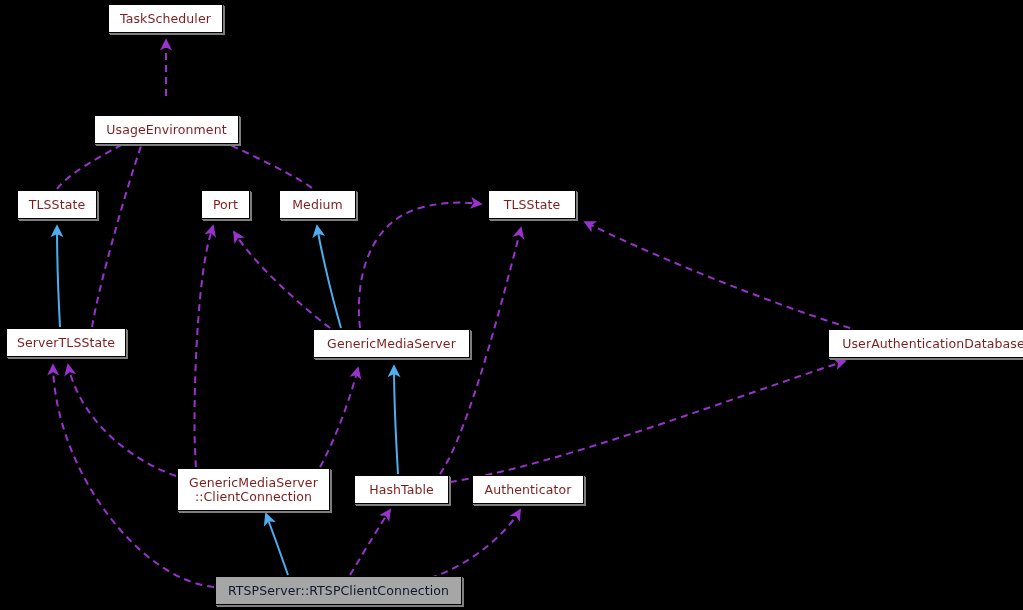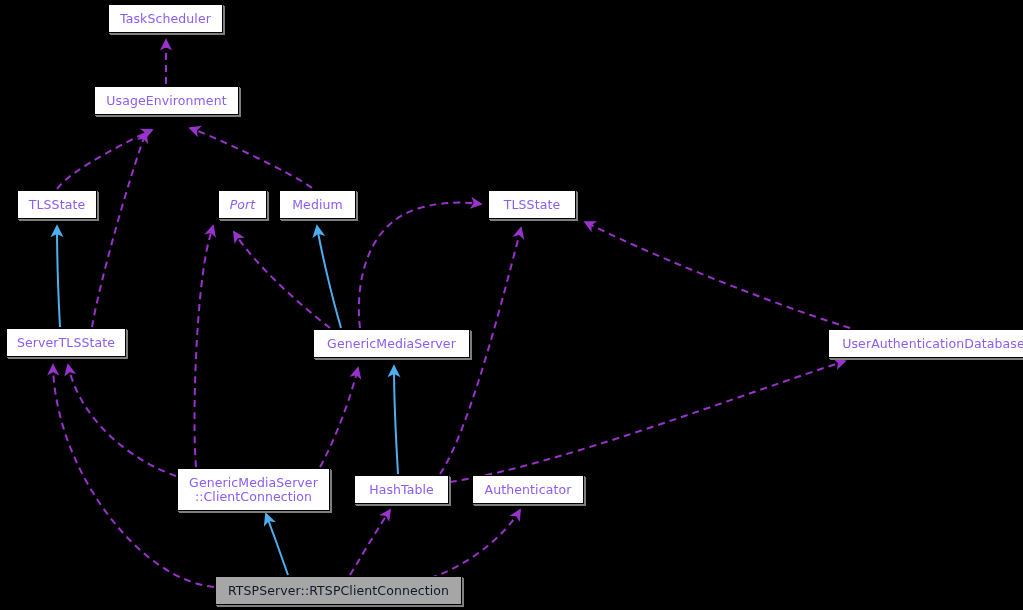--- a/index.html
+++ b/index.html
@@ -4,21 +4,21 @@
 <title>Class Diagram</title>
 <style>
   html,body{margin:0;padding:0;background:#000;}
   body{width:1023px;height:610px;overflow:hidden;
        font-family:"DejaVu Sans","Liberation Sans",sans-serif;}
   #canvas{position:relative;width:1023px;height:610px;background:#000;}
   svg#edges{position:absolute;left:0;top:0;width:1023px;height:610px;}
   .node{position:absolute;box-sizing:border-box;
         display:flex;align-items:center;justify-content:center;
         text-align:center;line-height:1.12;
-        background:#ffffff;color:#8b5cf6;
+        background:#ffffff;color:#7f1d1d;
         border:1px solid #000000;
         box-shadow:1px 1px 0 0 #7f7f7f, 2px 2px 0 0 #7f7f7f;
         font-size:12.5px;letter-spacing:0.1px;white-space:pre-line;}
   .node.highlight{background:#a6a6a6;color:#0f172a;}
   .node span{display:block;padding:0 6px;}
 </style>
 </head>
 <body>
 
 <div id="canvas">
@@ -50,23 +50,23 @@
         <path d="M320,467 C 335,440 350,400 358,368" fill="none" stroke="#9a32cd" stroke-width="2" stroke-dasharray="7,5" marker-end="url(#arrow-usage)"></path>
         <path d="M288,575 C 280,552 272,530 266,514" fill="none" stroke="#4eaef0" stroke-width="2" marker-end="url(#arrow-inherit)"></path>
         <path d="M350,575 C 365,550 380,525 390,510" fill="none" stroke="#9a32cd" stroke-width="2" stroke-dasharray="7,5" marker-end="url(#arrow-usage)"></path>
         <path d="M430,578 C 470,565 505,535 520,510" fill="none" stroke="#9a32cd" stroke-width="2" stroke-dasharray="7,5" marker-end="url(#arrow-usage)"></path>
         <path d="M450,482 C 560,465 740,395 845,361" fill="none" stroke="#9a32cd" stroke-width="2" stroke-dasharray="7,5" marker-end="url(#arrow-usage)"></path>
       </g>
   </svg>
 
   <div id="node-layer">
       <div class="node" style="left: 108px; top: 4px; width: 115px; height: 29px;"><span>TaskScheduler</span></div>
-      <div class="node" style="left: 94px; top: 86px; width: 145px; height: 29px;"><span>UsageEnvironment</span></div>
+      <div class="node" style="left: 94px; top: 115px; width: 145px; height: 29px;"><span>UsageEnvironment</span></div>
       <div class="node" style="left: 17px; top: 190px; width: 80px; height: 29px;"><span>TLSState</span></div>
-      <div class="node" style="left: 218px; top: 190px; width: 49px; height: 29px; font-style: italic;"><span>Port</span></div>
+      <div class="node" style="left: 201px; top: 190px; width: 49px; height: 29px;"><span>Port</span></div>
       <div class="node" style="left: 279px; top: 190px; width: 77px; height: 29px;"><span>Medium</span></div>
       <div class="node" style="left: 488px; top: 190px; width: 88px; height: 29px;"><span>TLSState</span></div>
       <div class="node" style="left: 6px; top: 328px; width: 120px; height: 29px; text-align: right;"><span>ServerTLSState</span></div>
       <div class="node" style="left: 313px; top: 329px; width: 157px; height: 29px;"><span>GenericMediaServer</span></div>
       <div class="node" style="left: 828px; top: 329px; width: 211px; height: 29px;"><span>UserAuthenticationDatabase</span></div>
       <div class="node" style="left: 177px; top: 468px; width: 153px; height: 43px;"><span>GenericMediaServer
 ::ClientConnection</span></div>
       <div class="node" style="left: 354px; top: 475px; width: 95px; height: 29px;"><span>HashTable</span></div>
       <div class="node" style="left: 472px; top: 475px; width: 112px; height: 29px; align-items: center;"><span>Authenticator</span></div>
       <div class="node highlight" style="left: 215px; top: 576px; width: 247px; height: 29px;"><span>RTSPServer::RTSPClientConnection</span></div>

